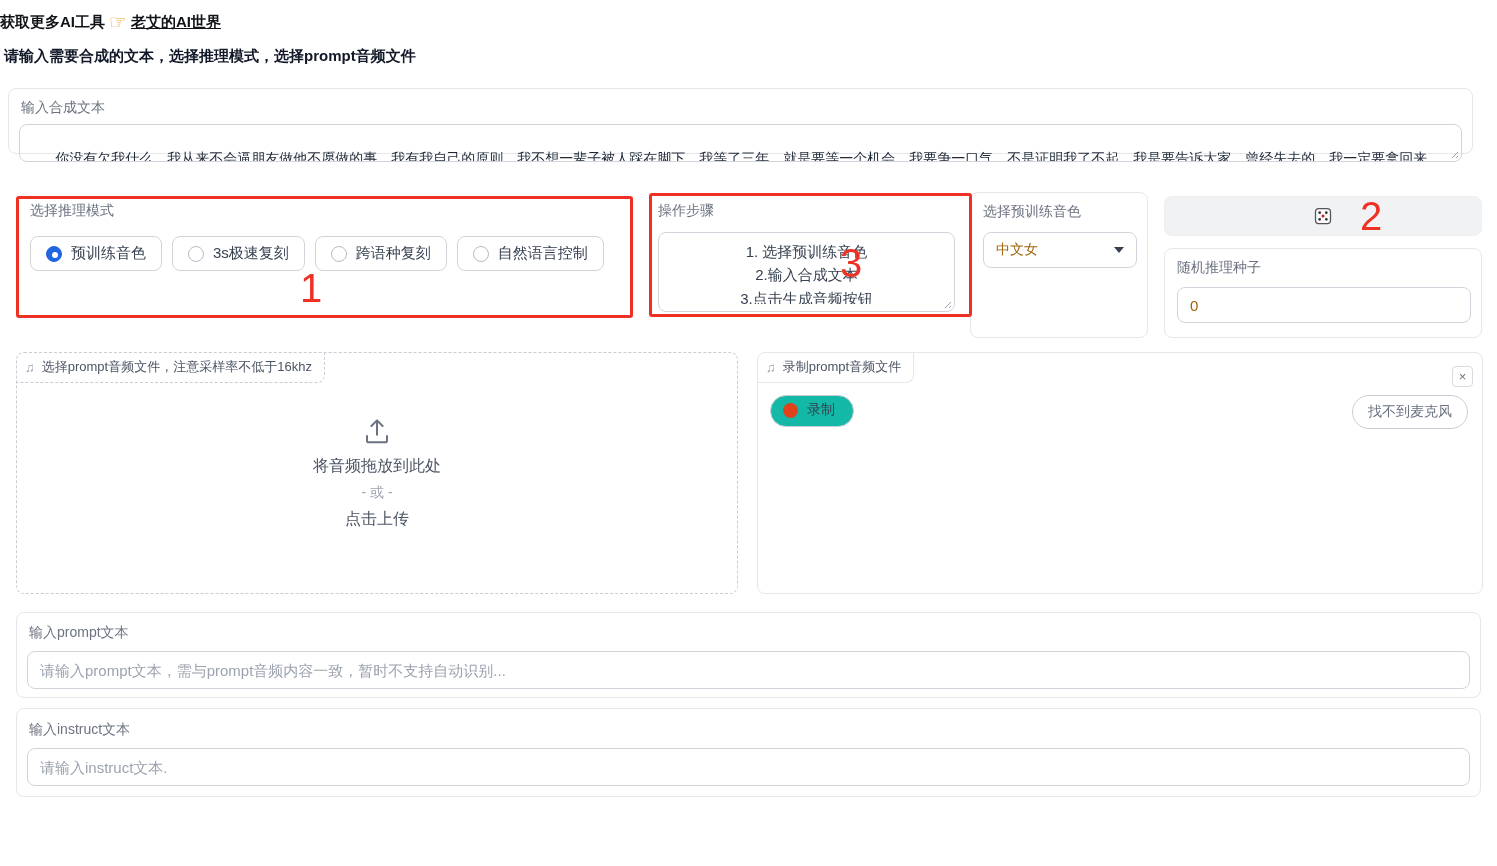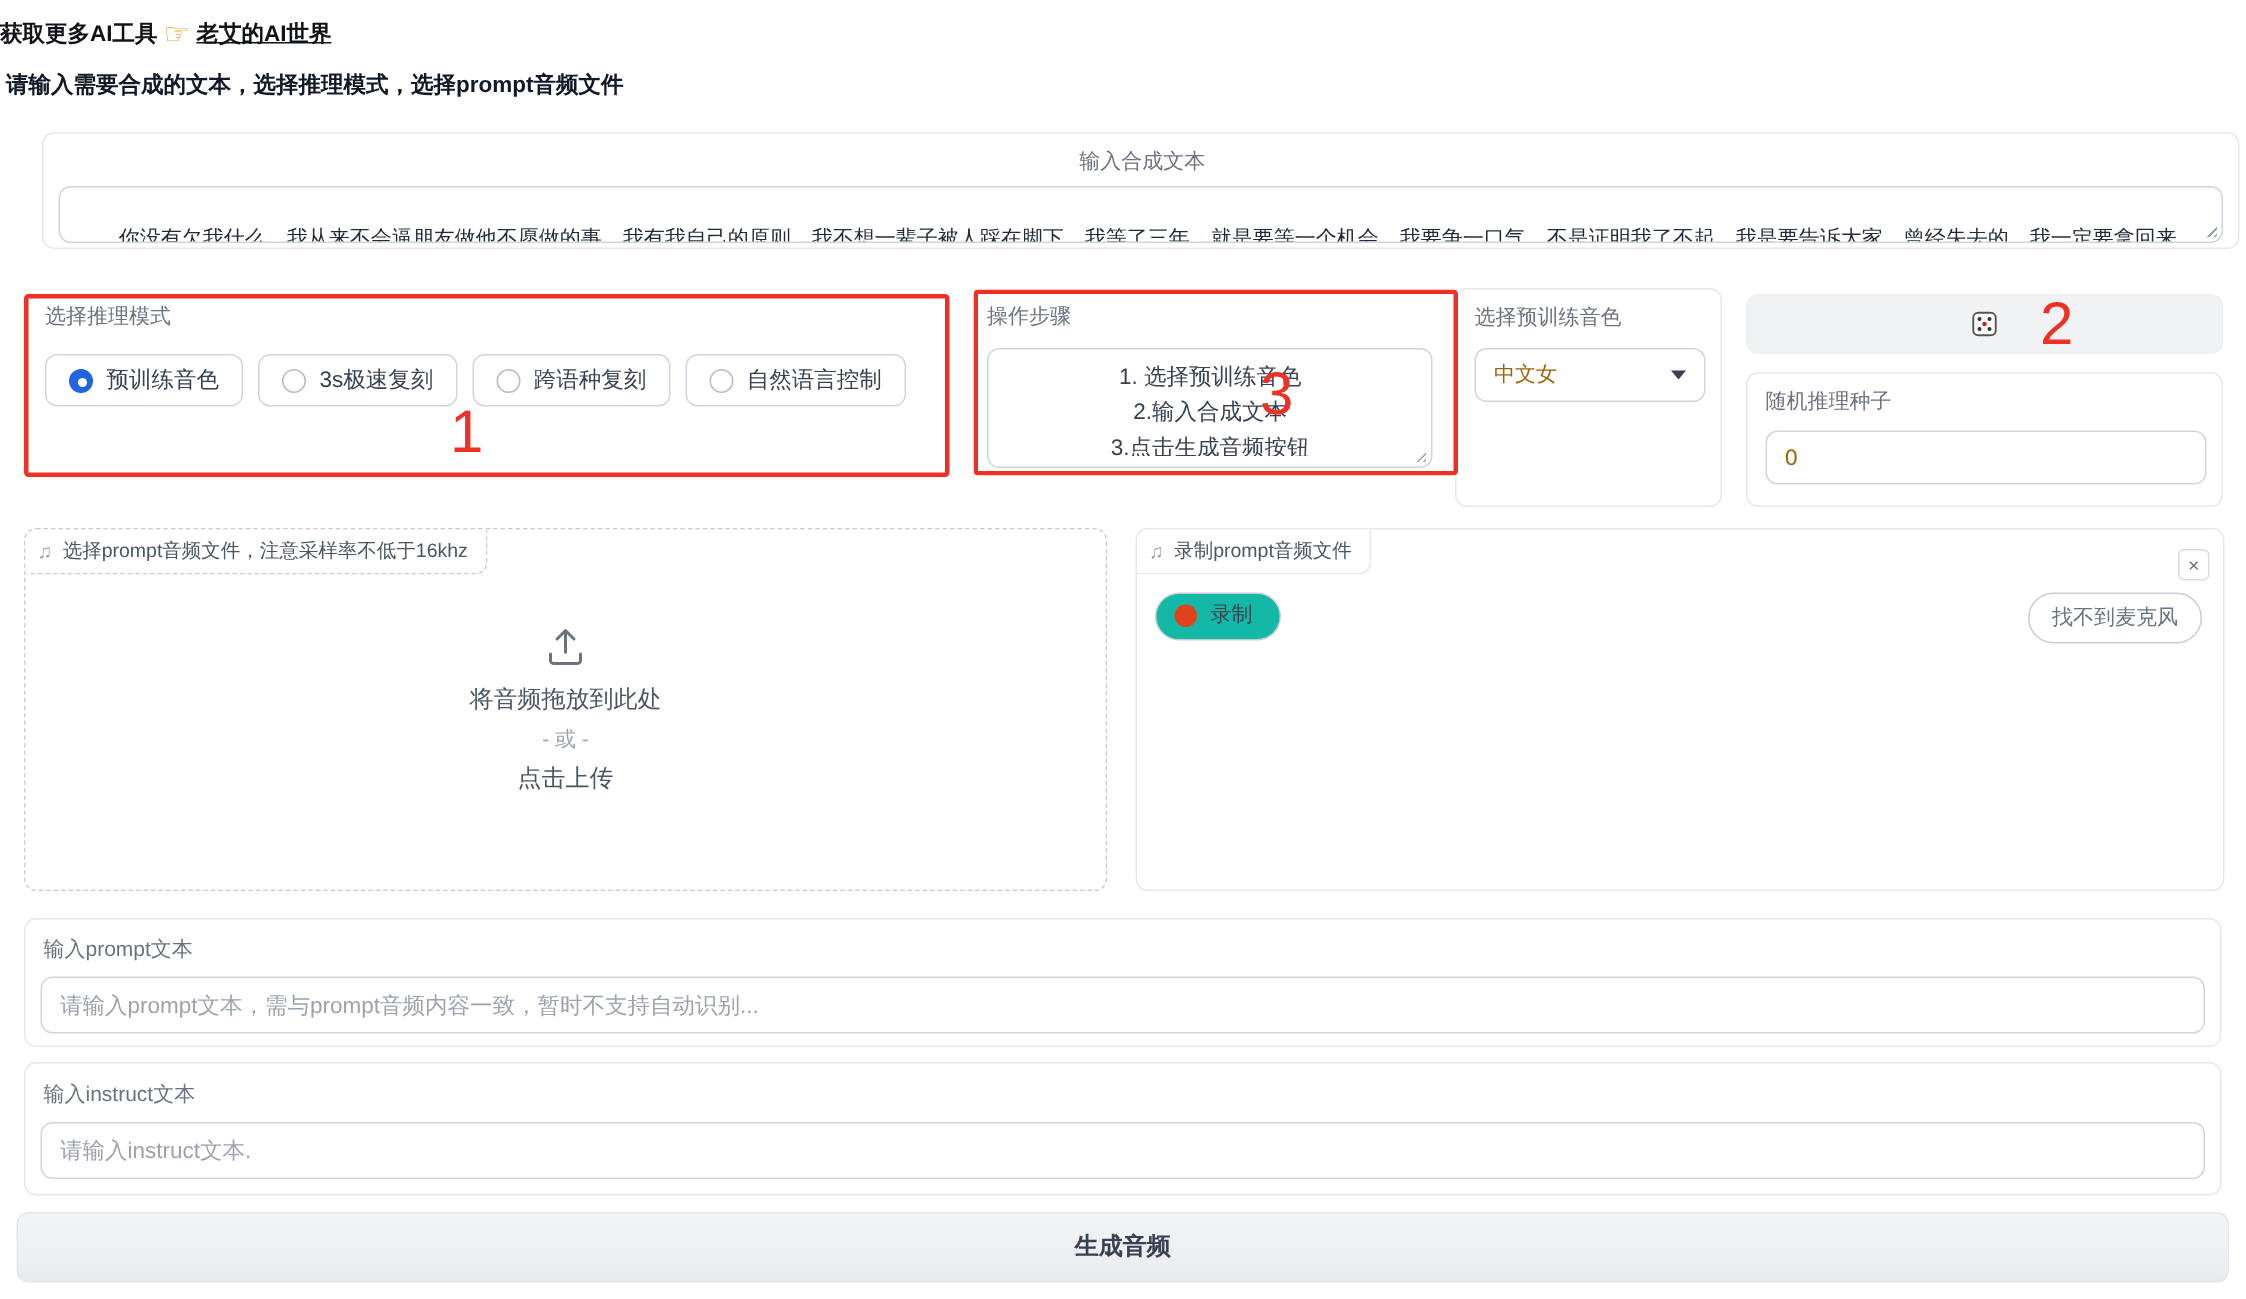--- a/index.html
+++ b/index.html
@@ -16,21 +16,21 @@
 
   
   .panel { position:absolute; background:#fff; border:1px solid #e5e7eb; border-radius:8px; }
   .block-label { font-size:14px; color:#6b7280; }
   .boxfield { background:#fff; border:1px solid #d1d5db; border-radius:8px; font-size:14px; color:#a16207; }
 
   textarea, input { font-family:inherit; outline:none; resize:none; }
   input::placeholder, textarea::placeholder { color:#9ca3af; }
 
   
-  .synth-panel { left:28px; top:88px; width:1465px; height:78px; padding:8px 10px;text-align:center; }
+  .synth-panel { left:8px; top:88px; width:1465px; height:66px; padding:8px 10px; }
   .synth-panel .block-label { margin:2px 0 7px 2px; }
   .synth-textarea { position:relative; width:100%; height:38px; border:1px solid #d1d5db; border-radius:8px;
                     padding:9px 12px; font-size:14px; color:#1f2937; white-space:pre; overflow:hidden; }
   .resize-corner { position:absolute; right:3px; bottom:3px; width:9px; height:9px;
                    background:repeating-linear-gradient(135deg, transparent 0 2px, #9ca3af 2px 3px);
                    clip-path:polygon(100% 0, 0 100%, 100% 100%); }
 
   
   .radio-block { position:absolute; left:16px; top:192px; width:617px; height:146px; padding:10px 14px; }
   .radio-block .block-label { margin-bottom:16px; }
@@ -216,21 +216,20 @@
   <div class="panel instruct-panel">
     <div class="block-label">输入instruct文本</div>
     <input class="boxfield wide-input" placeholder="请输入instruct文本." style="">
   </div>
 
   <div class="panel prompt-panel">
     <div class="block-label">输入prompt文本</div>
     <input class="boxfield wide-input" placeholder="请输入prompt文本，需与prompt音频内容一致，暂时不支持自动识别..." style="">
   </div>
 
-  <div class="generate-button">生成音频</div>
 
   <div class="anno-box anno-box1"></div>
   <div class="anno-box anno-box3"></div>
   <div class="anno-num anno-1">1</div>
   <div class="anno-num anno-3">3</div>
   <div class="anno-num anno-2">2</div>
 
 </div>
 
 </body></html>

